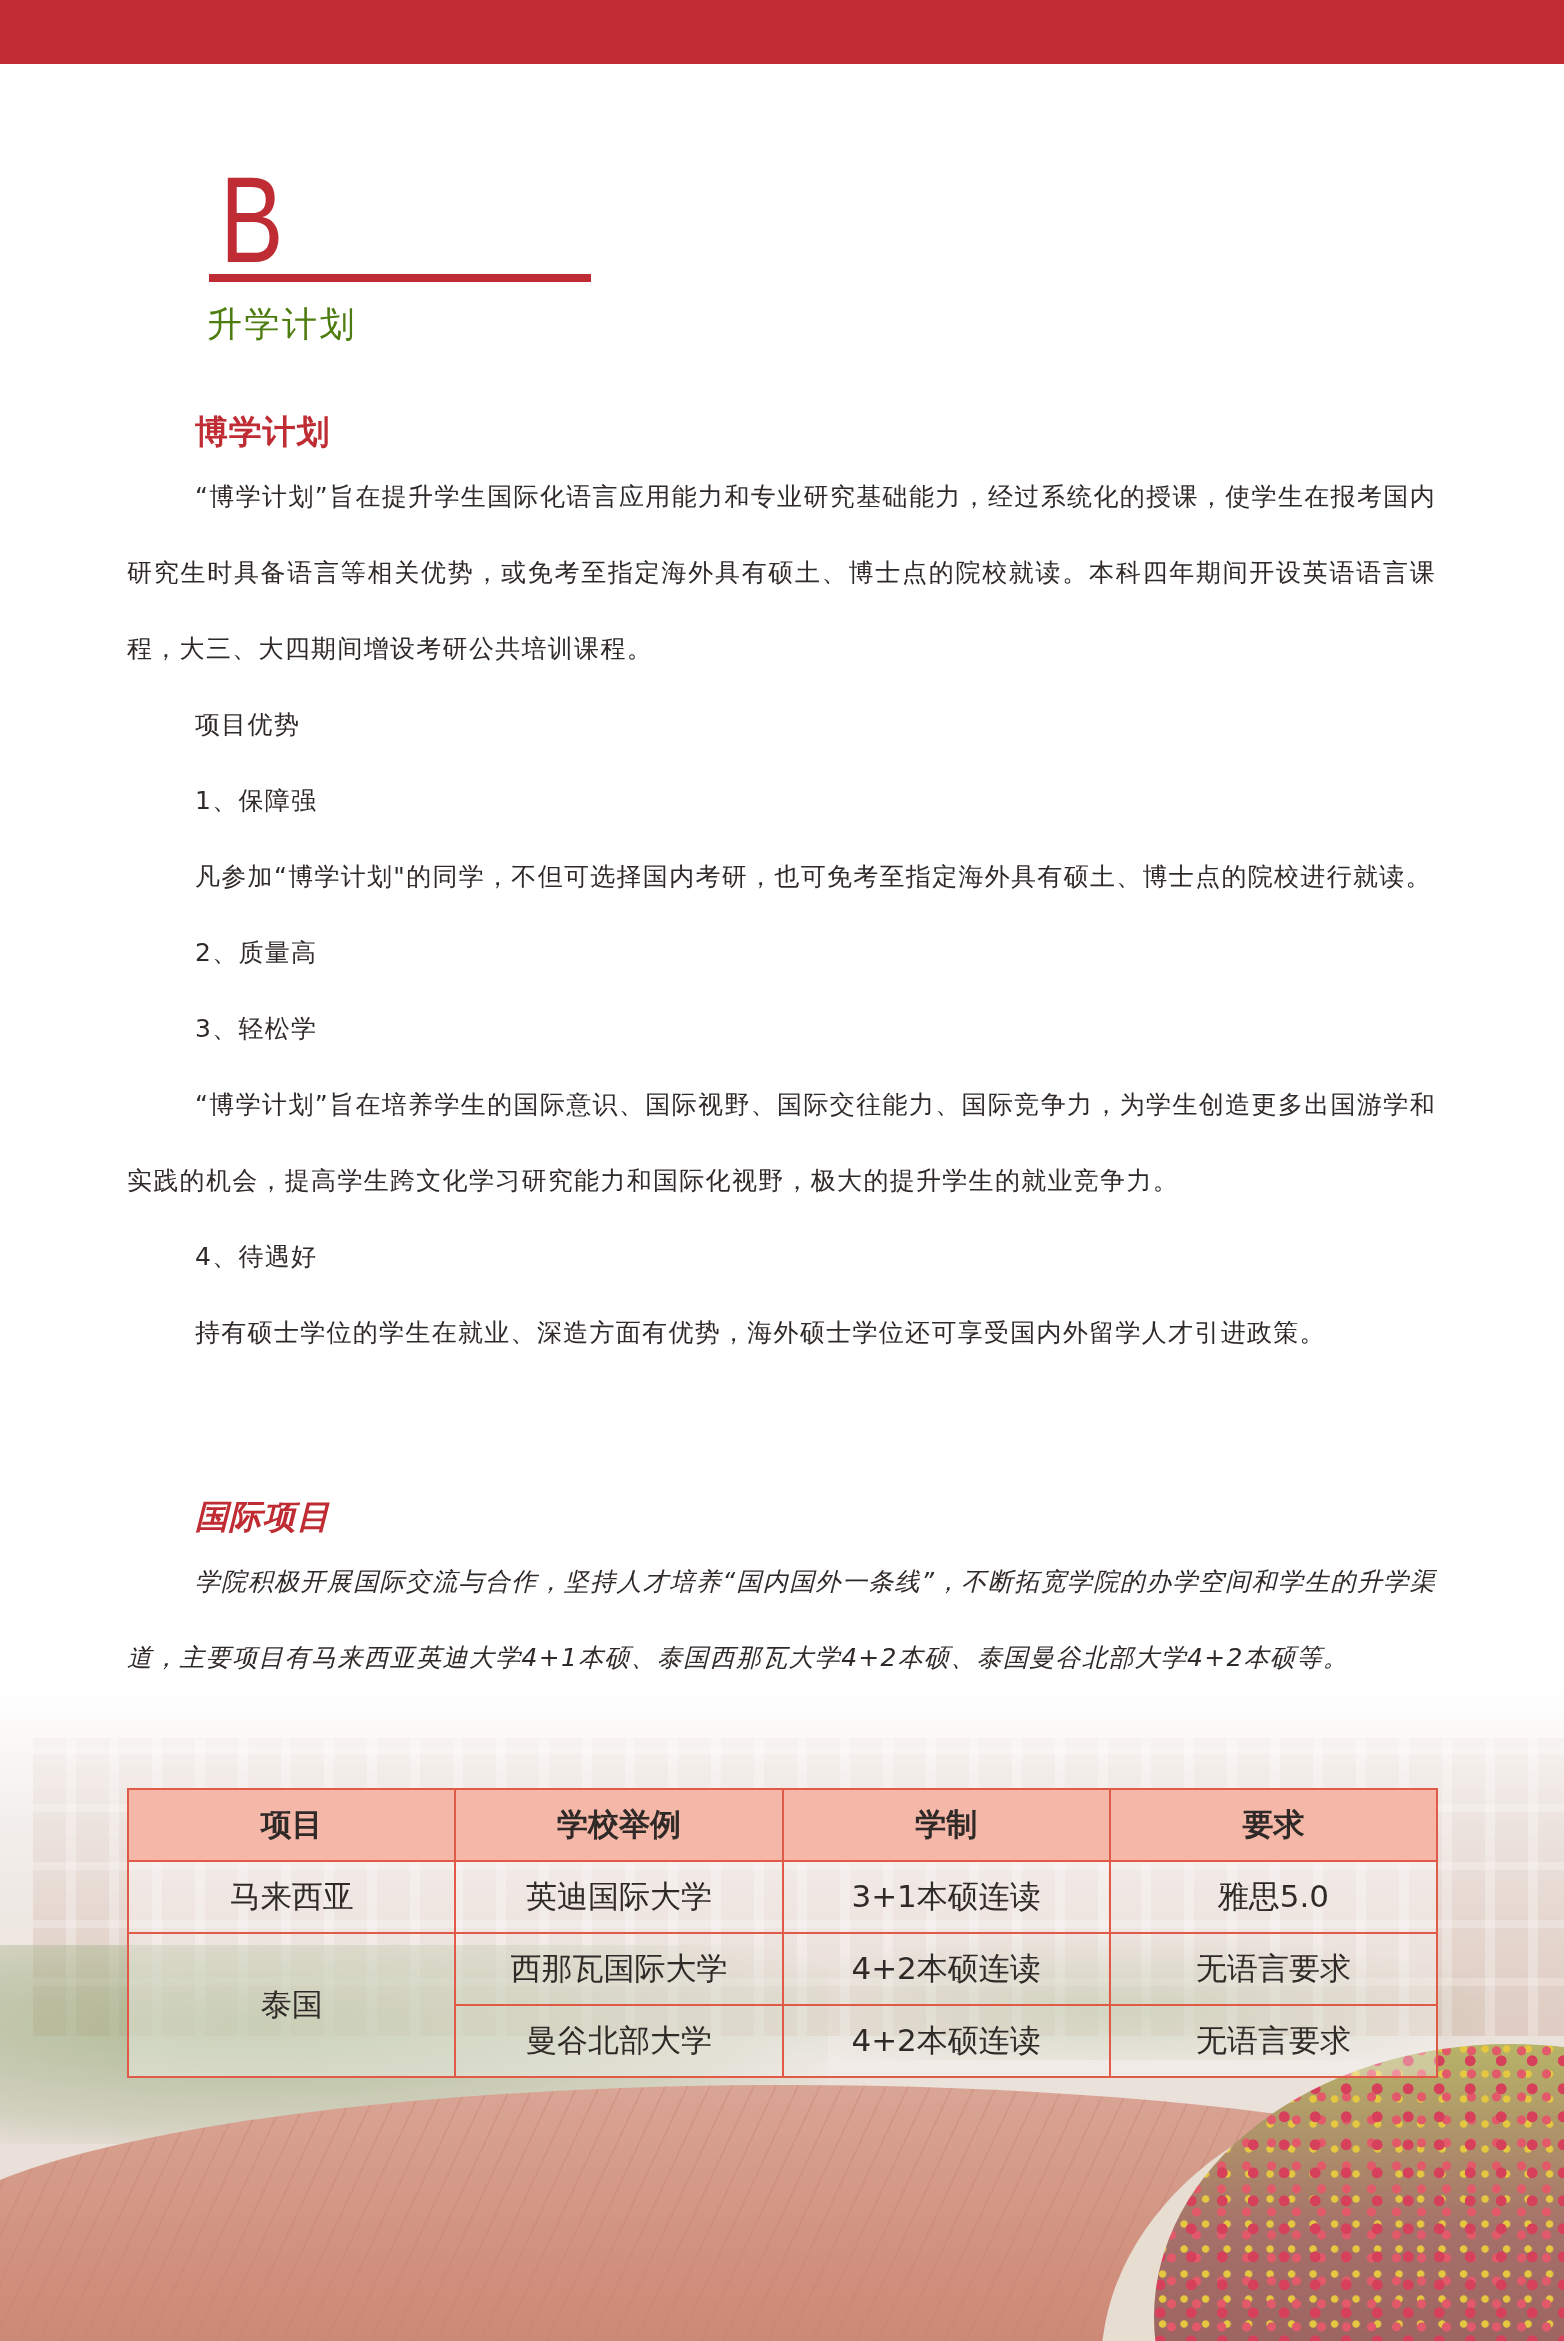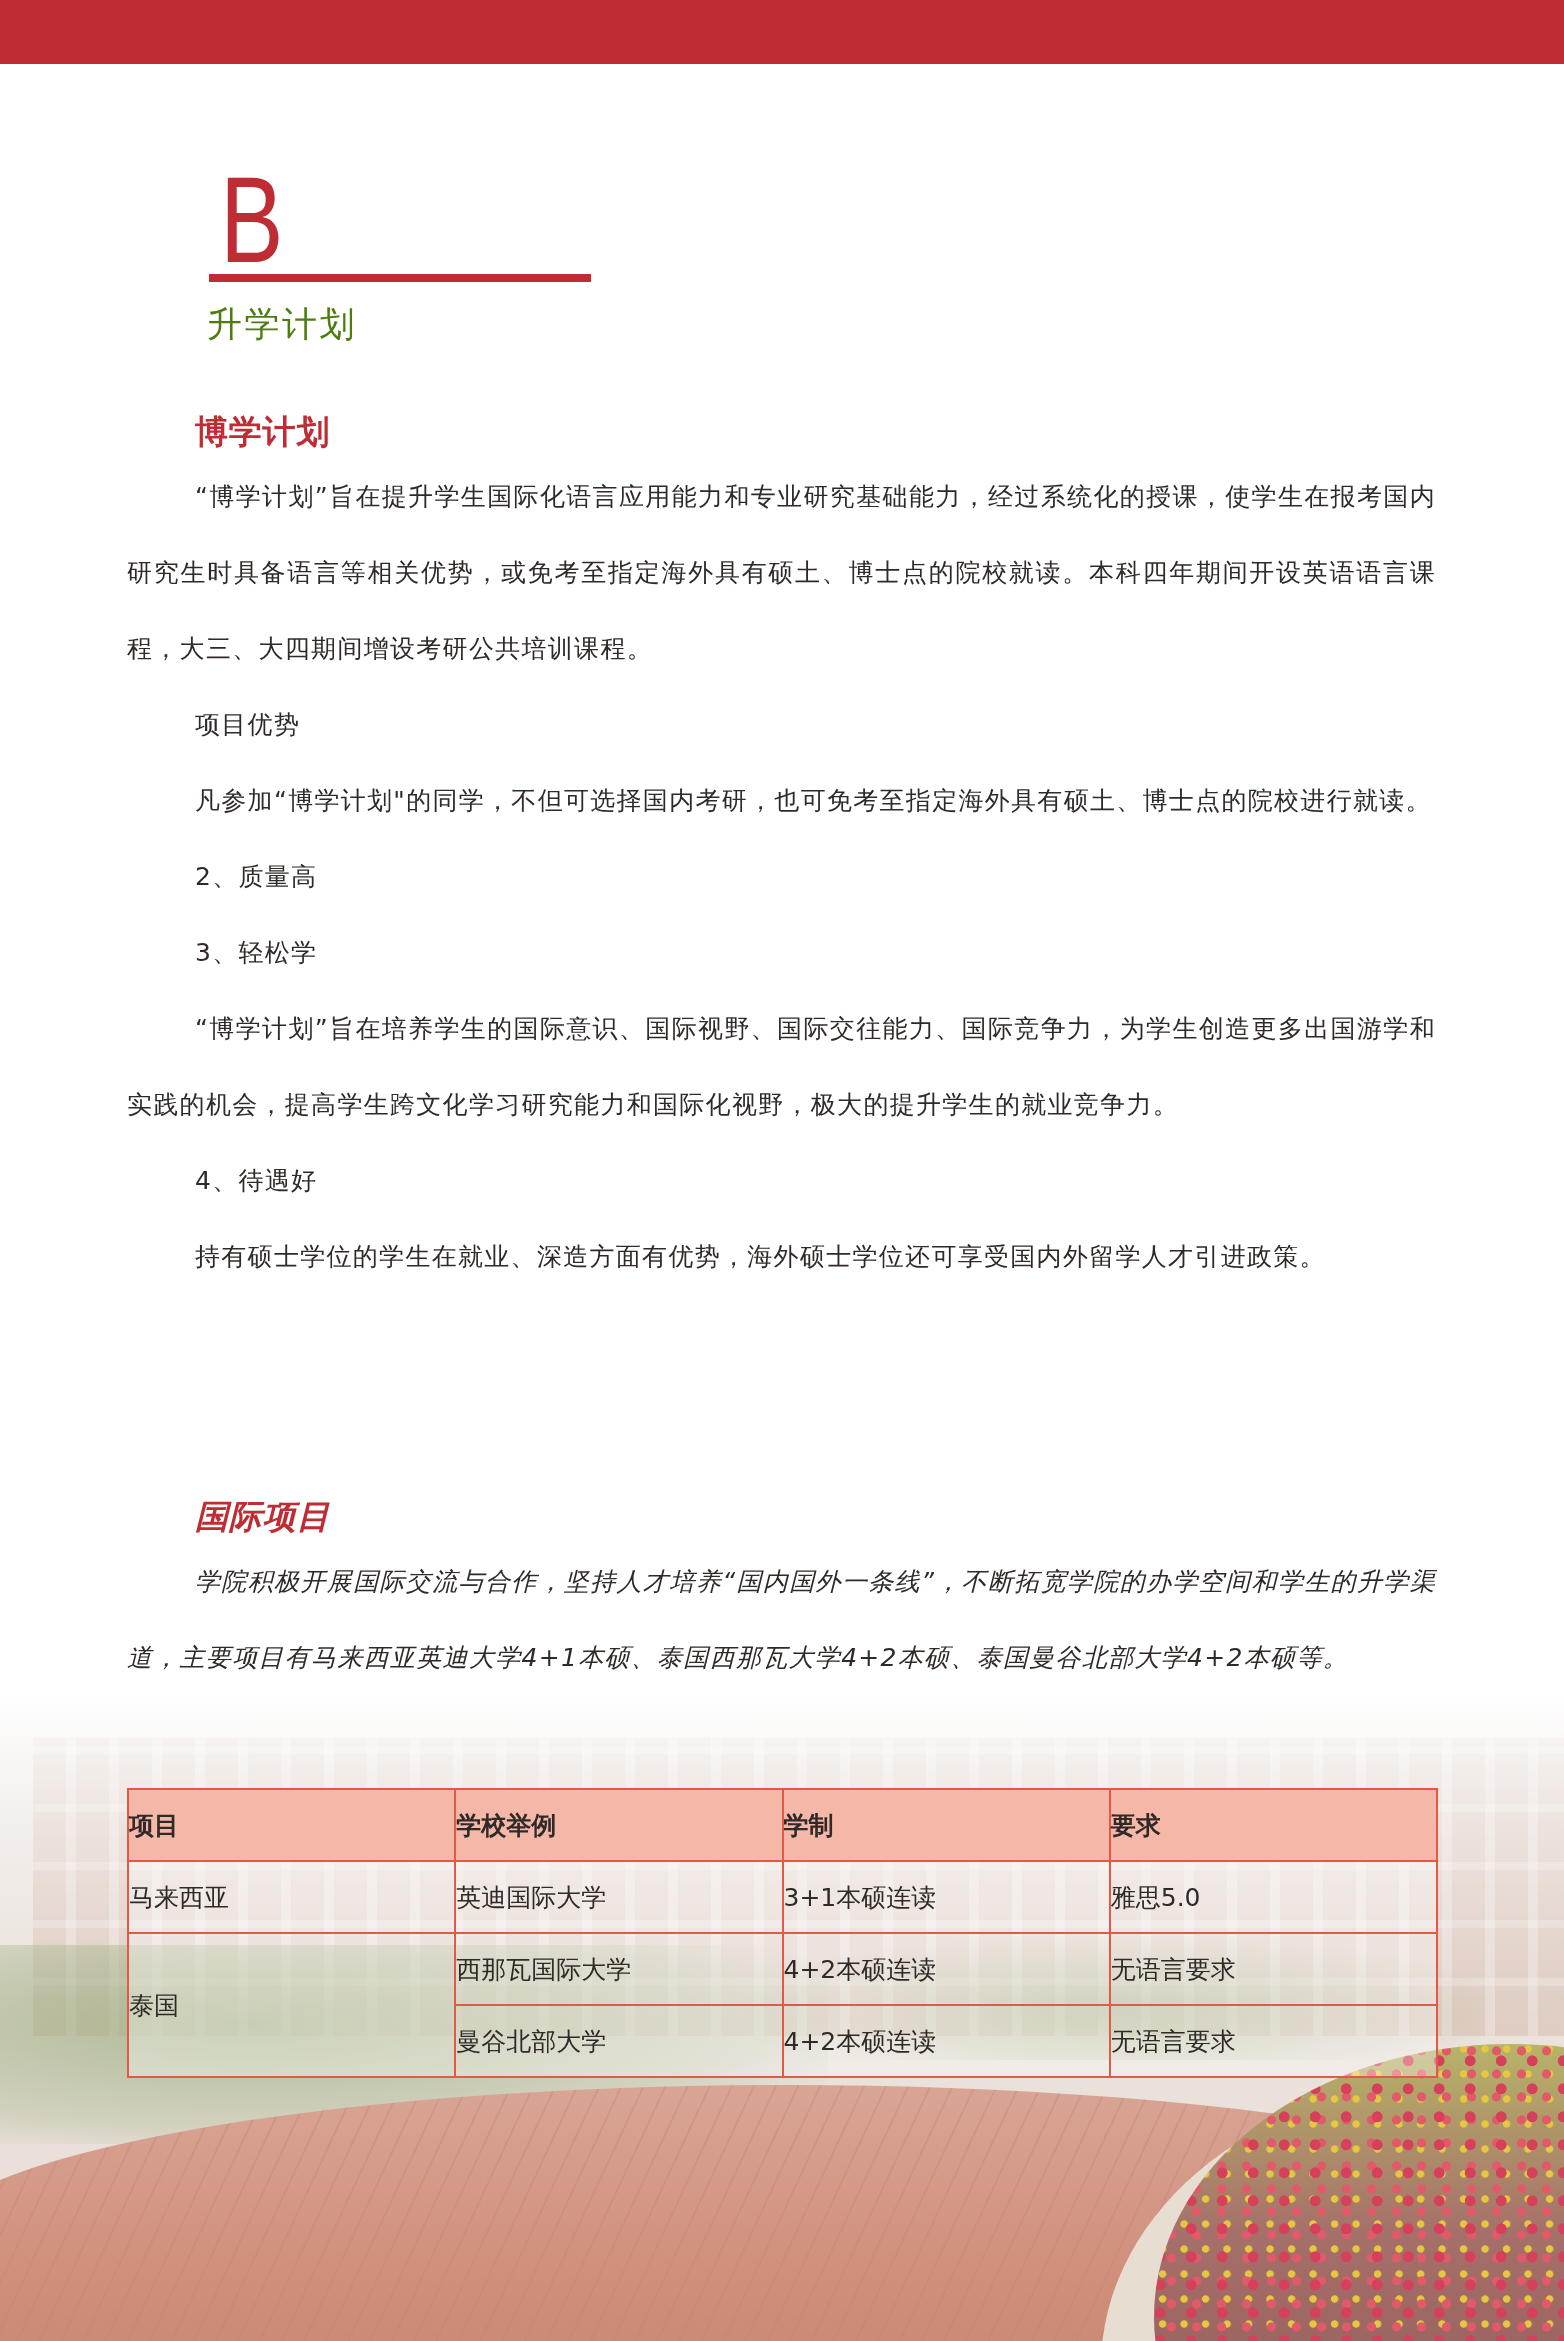--- a/index.html
+++ b/index.html
@@ -43,21 +43,21 @@
   .title-rule { position: absolute; left: 209px; top: 274px; width: 382px; height: 8.3px; background: #bf2c33; }
   .section-title { position: absolute; left: 207px; top: 291px; font-size: 35px; font-weight: 400; color: #4d7c0f; letter-spacing: 2.5px; line-height: 66px; }
 
   .content { position: absolute; left: 127px; width: 1309px; margin-top: 27px; }
   .h2 { font-size: 33px; font-weight: 700; color: #bf2c33; line-height: 55px; padding-left: 68px; letter-spacing: 0.8px; }
   .p { font-size: 25px; line-height: 76px; letter-spacing: 1.3px; margin: 0; text-align: justify; }
   .p.indent { text-indent: 68px; }
 
   .table-wrap { position: absolute; left: 127px; top: 1788px; width: 1311px; }
   table { border-collapse: collapse; width: 100%; table-layout: fixed; }
-  th, td { border: 2.5px solid #e05a47; text-align: left; font-size: 25px; color: #2f2a28; padding: 0; }
+  th, td { border: 2.5px solid #e05a47; text-align: center; font-size: 31px; color: #2f2a28; padding: 0; }
   th { background: #f5b8a8; height: 70px; font-weight: 700; }
   td { height: 70px; background: rgba(255,255,255,0.35); }
 </style>
 </head>
 <body>
 
 <div class="top-bar"></div>
 
 <div class="photo">
   <div class="sky"></div>
@@ -70,20 +70,21 @@
 </div>
 
 <div class="letter-b">B</div>
 <div class="title-rule"></div>
 <div class="section-title">升学计划</div>
 
 <div class="content" style="top:377px;">
   <div class="h2">博学计划</div>
   <p class="p indent">“博学计划”旨在提升学生国际化语言应用能力和专业研究基础能力，经过系统化的授课，使学生在报考国内研究生时具备语言等相关优势，或免考至指定海外具有硕土、博士点的院校就读。本科四年期间开设英语语言课程，大三、大四期间增设考研公共培训课程。</p>
   <p class="p indent">项目优势</p>
+  <p class="p indent">1、保障强</p>
   <p class="p indent">凡参加“博学计划"的同学，不但可选择国内考研，也可免考至指定海外具有硕土、博士点的院校进行就读。</p>
   <p class="p indent">2、质量高</p>
   <p class="p indent">3、轻松学</p>
   <p class="p indent">“博学计划”旨在培养学生的国际意识、国际视野、国际交往能力、国际竞争力，为学生创造更多出国游学和实践的机会，提高学生跨文化学习研究能力和国际化视野，极大的提升学生的就业竞争力。</p>
   <p class="p indent">4、待遇好</p>
   <p class="p indent">持有硕士学位的学生在就业、深造方面有优势，海外硕士学位还可享受国内外留学人才引进政策。</p>
 </div>
 
 <div class="content" style="top:1462px;font-style:italic;">
   <div class="h2">国际项目</div>

